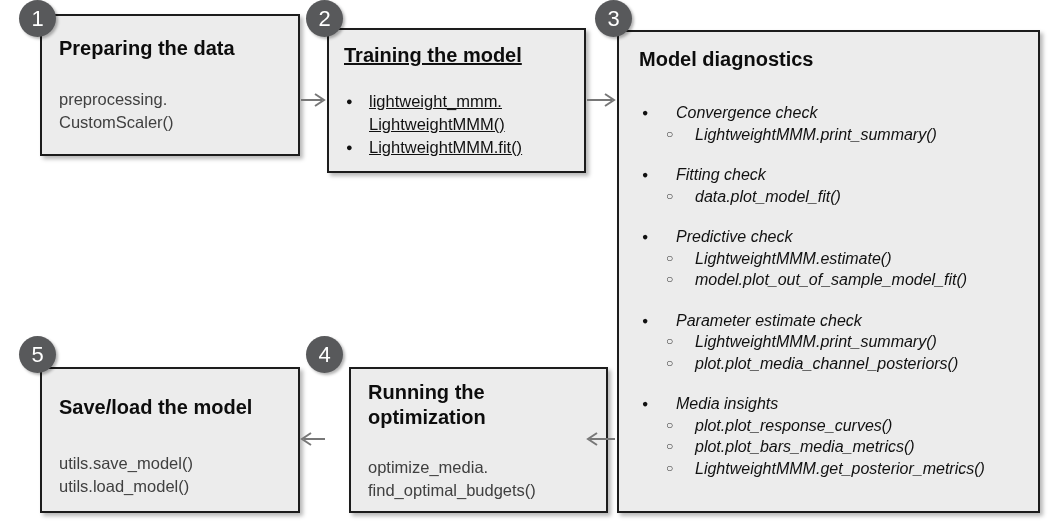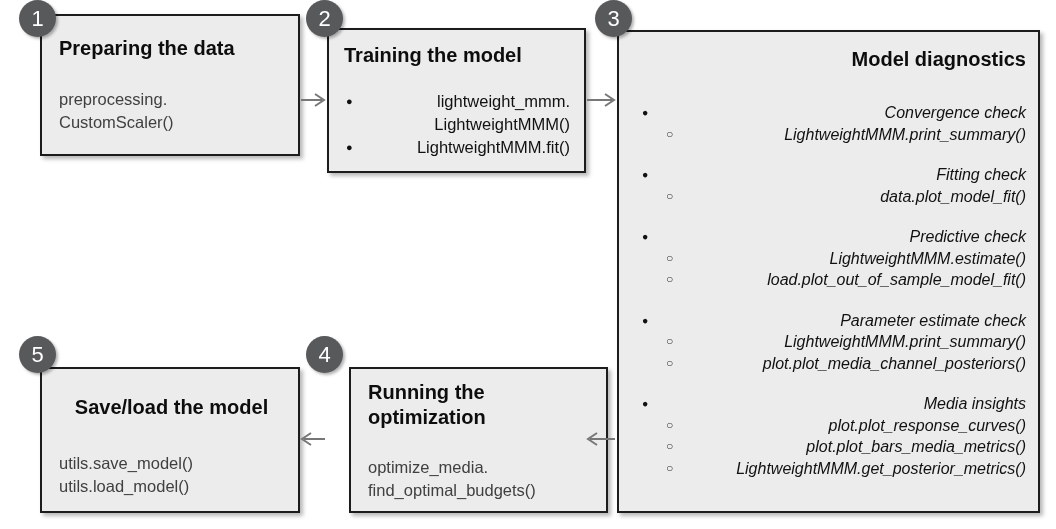--- a/index.html
+++ b/index.html
@@ -38,51 +38,51 @@
     color:#ffffff;
     font-size:22px;
     display:flex;align-items:center;justify-content:center;
     z-index:5;
     box-shadow:2px 2px 3px rgba(0,0,0,0.3);
   }
   
   #box1{left:40px;top:14px;width:260px;height:142px;padding:20px 16px 0 17px;}
   #box1 .box-title{margin-bottom:27px;}
   
-  #box2{left:327px;top:28px;width:259px;height:145px;padding:13px 14px 0 15px;}
+  #box2{left:327px;top:28px;width:259px;height:145px;padding:13px 14px 0 15px;text-decoration:underline;}
   #box2 .bullets{margin-top:22px;}
   .bullets{list-style:none;margin:0;padding:0;font-size:16.5px;line-height:23px;}
-  .bullets li{position:relative;padding-left:25px;white-space:pre-line;text-align:right;}
+  .bullets li{position:relative;padding-left:25px;white-space:pre-line;}
   .bullets li::before{
     content:"●";
     position:absolute;left:2px;top:0;
     font-size:11px;line-height:23px;
   }
   
-  #box3{left:617px;top:30px;width:423px;height:483px;padding:15px 12px 0 20px;text-align:right;}
+  #box3{left:617px;top:30px;width:423px;height:483px;padding:15px 12px 0 20px;}
   #box3 .box-title{margin-bottom:30px;}
   .group{margin-bottom:19px;font-size:16px;line-height:21.5px;font-style:italic;}
   .group-label{position:relative;padding-left:37px;}
   .group-label::before{
     content:"●";
     position:absolute;left:3px;top:0;
     font-size:10.5px;line-height:21.5px;
   }
   .group-sub{position:relative;padding-left:56px;}
   .group-sub::before{
     content:"○";
     position:absolute;left:27px;top:0;
     font-size:12px;line-height:21.5px;color:#333;
   }
   
   #box4{left:327px;top:367px;width:259px;height:146px;padding:11px 14px 0 17px;margin-left:22px;}
   #box4 .box-title{width:215px;margin-bottom:26px;}
   
   #box5{left:40px;top:367px;width:260px;height:146px;padding:26px 14px 0 17px;}
-  #box5 .box-title{margin-bottom:32px;text-align:center;}
+  #box5 .box-title{margin-bottom:32px;}
   #arrows{position:absolute;left:0;top:0;z-index:4;pointer-events:none;}
 </style>
 </head>
 <body>
 
 <div id="canvas">
 
   <div class="box" id="box1">
     <div class="box-title">Preparing the data</div>
     <div class="box-body">preprocessing.
@@ -107,21 +107,21 @@
     </div>
 
     <div class="group">
       <div class="group-label">Fitting check</div>
       <div class="group-sub">data.plot_model_fit()</div>
     </div>
 
     <div class="group">
       <div class="group-label">Predictive check</div>
       <div class="group-sub">LightweightMMM.estimate()</div>
-      <div class="group-sub">load.plot_out_of_sample_model_fit()</div>
+      <div class="group-sub">model.plot_out_of_sample_model_fit()</div>
     </div>
 
     <div class="group">
       <div class="group-label">Parameter estimate check</div>
       <div class="group-sub">LightweightMMM.print_summary()</div>
       <div class="group-sub">plot.plot_media_channel_posteriors()</div>
     </div>
 
     <div class="group">
       <div class="group-label">Media insights</div>

